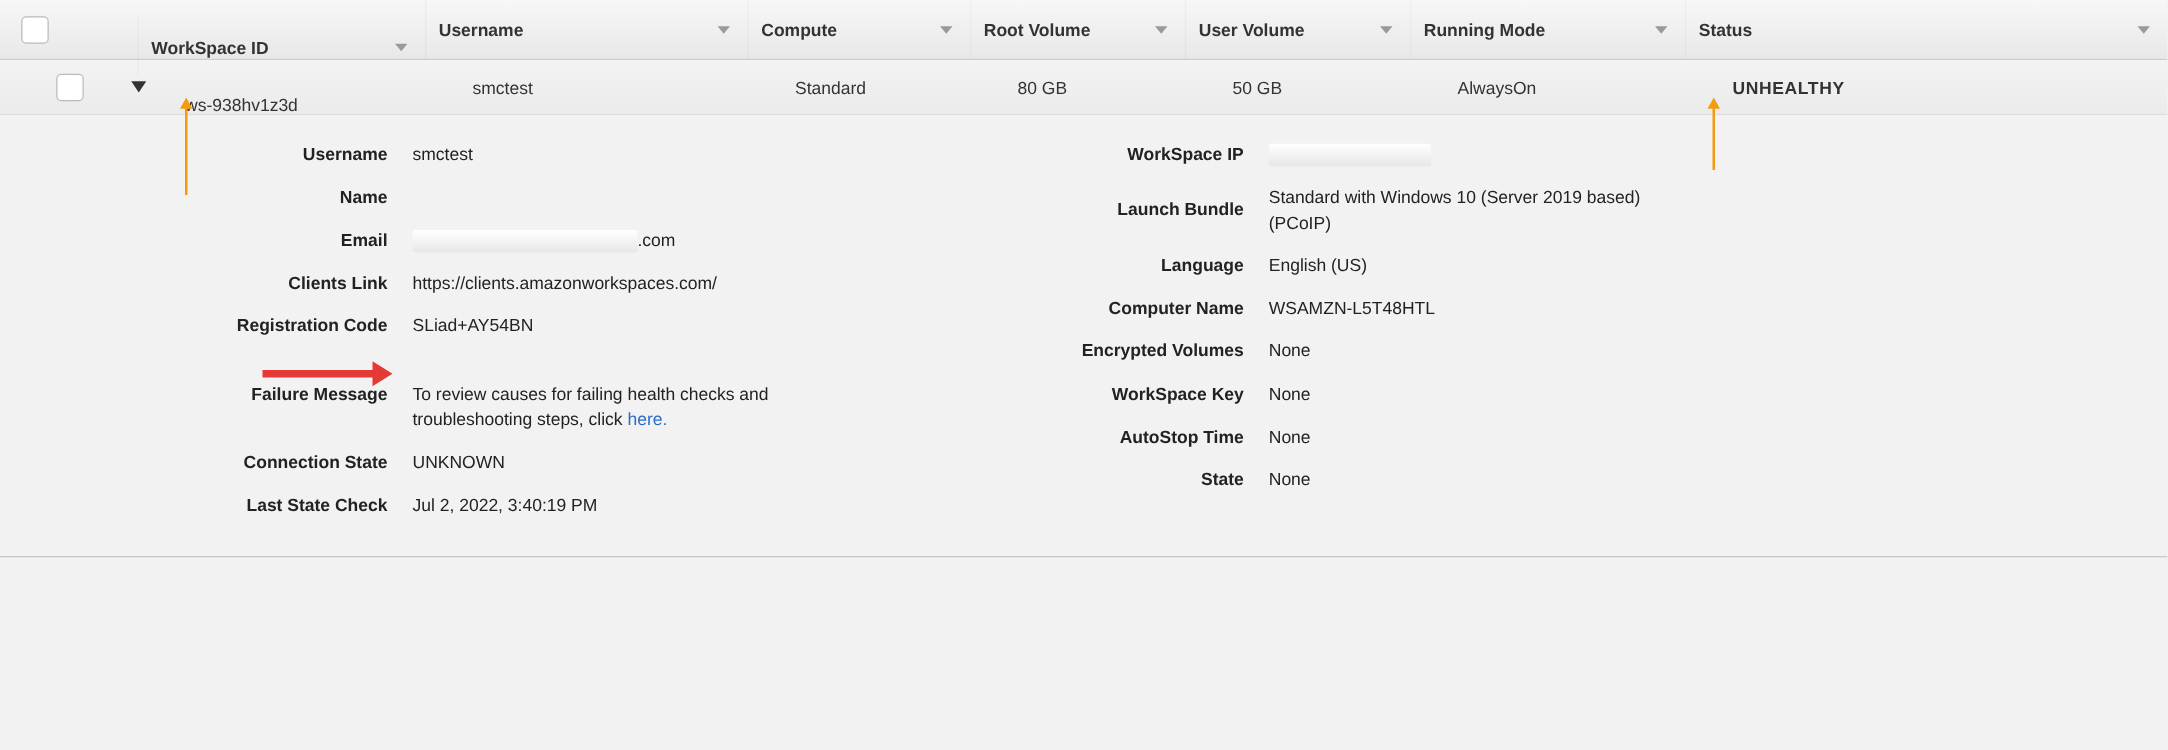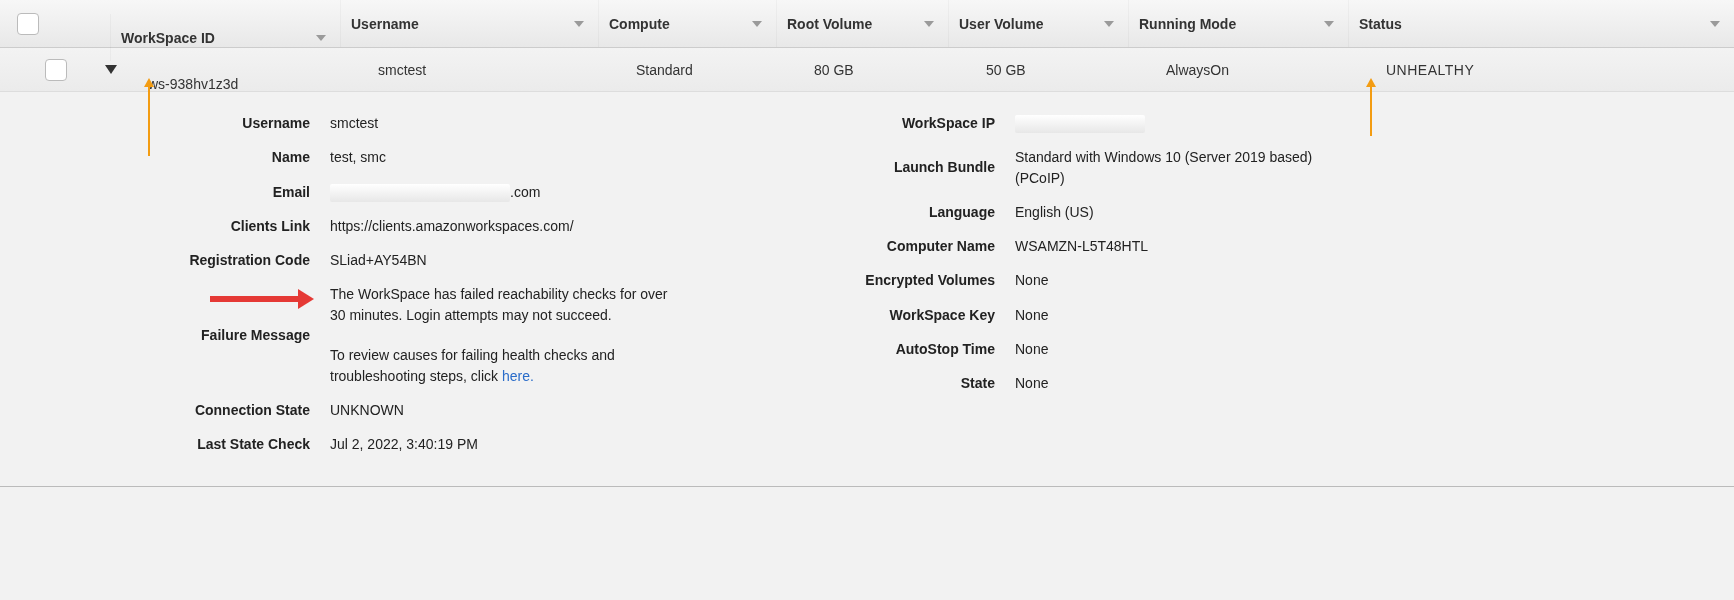--- a/index.html
+++ b/index.html
@@ -53,21 +53,21 @@
     display:flex; align-items:center; height:44px;
     background: linear-gradient(#f3f3f3, #ebebeb);
     border-bottom: 1px solid #ddd;
     padding-left: 28px;
   }
   .expand-icon {
     width:0;height:0;border-left:6px solid transparent;border-right:6px solid transparent;
     border-top:9px solid #333;
   }
   .data-row .cell { color:#333; }
-  .status-unhealthy { color:#d22; font-weight:400; letter-spacing:0.5px; }
+  .status-unhealthy { color:#d22; font-weight:700; letter-spacing:0.5px; }
 
   
   .details {
     background:#f2f2f2;
     padding: 14px 0 24px 0;
     display:flex;
     border-bottom:1px solid #bbb;
   }
   .details-col-left {
     flex: 0 0 800px;
@@ -183,40 +183,38 @@
   </div>
 
   <div class="details">
     <div class="details-col-left">
       <div class="kv">
         <div class="k">Username</div>
         <div class="v">smctest</div>
       </div>
       <div class="kv">
         <div class="k">Name</div>
-        <div class="v">test, smc</div>
       </div>
       <div class="kv">
         <div class="k">Email</div>
         <div class="v">
           <span class="redact w180"></span><span>.com</span>
         </div>
       </div>
       <div class="kv">
         <div class="k">Clients Link</div>
         <div class="v">https://clients.amazonworkspaces.com/</div>
       </div>
       <div class="kv">
         <div class="k">Registration Code</div>
         <div class="v">SLiad+AY54BN</div>
       </div>
       <div class="kv">
         <div class="k" style="align-self:center;">Failure Message</div>
         <div class="v" style="max-width:370px;">
-          <div>The WorkSpace has failed reachability checks for over 30 minutes. Login attempts may not succeed.</div>
           <br>
           <div>
             <span>To review causes for failing health checks and troubleshooting steps, click </span><a href="#">here.</a>
           </div>
         </div>
       </div>
       <div class="kv">
         <div class="k">Connection State</div>
         <div class="v">UNKNOWN</div>
       </div>

